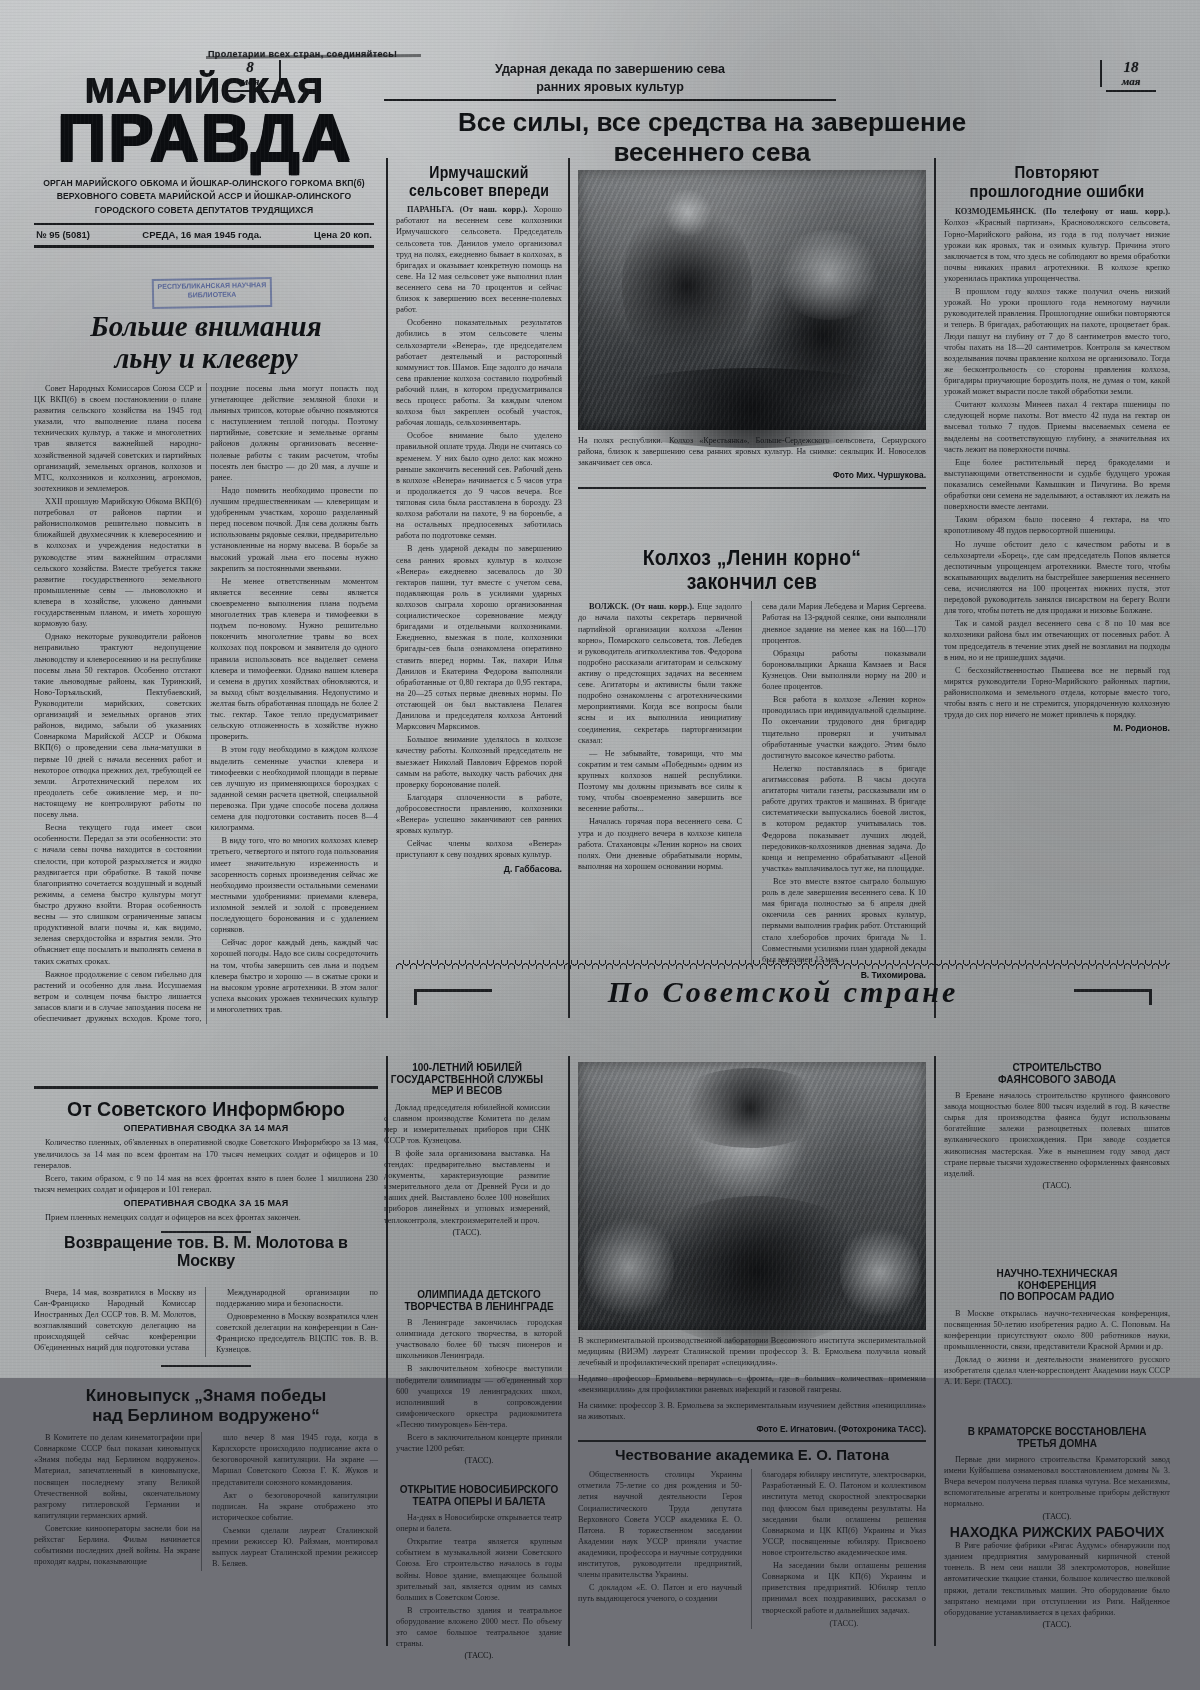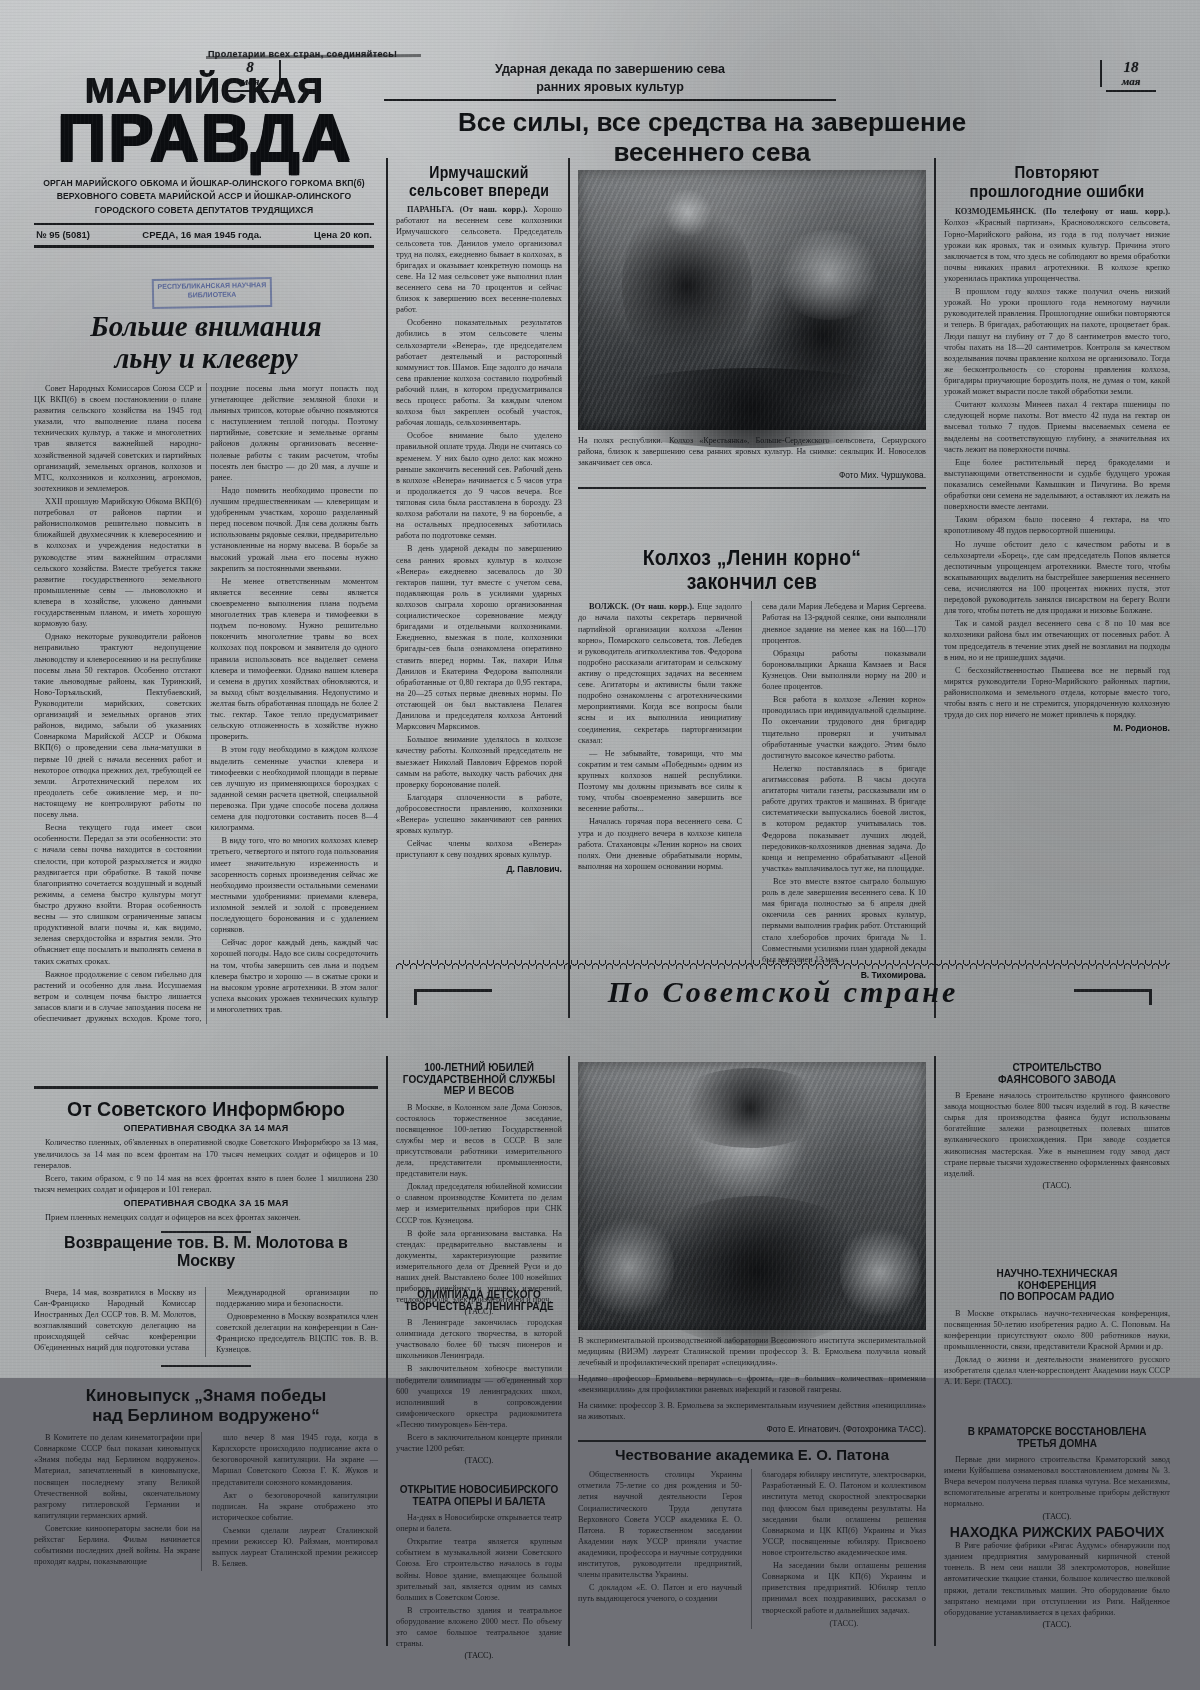--- a/index.html
+++ b/index.html
@@ -220,21 +220,21 @@
     position: absolute; border-radius: 50%;
     background: radial-gradient(circle, rgba(225,228,230,.55), rgba(225,228,230,0) 70%);
   }
   .caption {
     font-family: "Liberation Serif", serif;
     font-size: 8.2px; line-height: 1.35; text-align: justify; color: #1a1c20;
     margin-top: 5px;
   }
   .photo-credit {
     font-family: "Liberation Sans", sans-serif;
-    font-weight: 400; font-size: 8.4px; text-align: right; margin-top: 2px;
+    font-weight: 700; font-size: 8.4px; text-align: right; margin-top: 2px;
   }
 
   
   .wavy {
     height: 9px;
     background-repeat: repeat-x;
     background-size: 14px 9px;
     background-image:
       radial-gradient(circle at 3.5px 7px, transparent 2.6px, #1d1f22 2.6px, #1d1f22 3.6px, transparent 3.7px),
       radial-gradient(circle at 10.5px 2px, transparent 2.6px, #1d1f22 2.6px, #1d1f22 3.6px, transparent 3.7px);
@@ -377,21 +377,21 @@
       <div class="hl-cond" style="font-size:16px; margin-bottom:5px;">сельсовет впереди</div>
       <div class="body-text">
         <p><span class="dateline">ПАРАНЬГА. (От наш. корр.).</span> <span>Хорошо работают на весеннем севе колхозники Ирмучашского сельсовета. Председатель сельсовета тов. Данилов умело организовал труд на полях, ежедневно бывает в колхозах, в бригадах и оказывает конкретную помощь на севе. На 12 мая сельсовет уже выполнил план весеннего сева на 70 процентов и сейчас близок к завершению всех весенне-полевых работ.</span></p>
         <p>Особенно показательных результатов добились в этом сельсовете члены сельхозартели «Венера», где председателем работает деятельный и расторопный коммунист тов. Шамов. Еще задолго до начала сева правление колхоза составило подробный рабочий план, в котором предусматривался весь процесс работы. За каждым членом колхоза был закреплен особый участок, рабочая лошадь, сельхозинвентарь.</p>
         <p>Особое внимание было уделено правильной оплате труда. Люди не считаясь со временем. У них было одно дело: как можно раньше закончить весенний сев. Рабочий день в колхозе «Венера» начинается с 5 часов утра и продолжается до 9 часов вечера. Все тягловая сила была расставлена в борозду. 23 колхоза работали на пахоте, 9 на бороньбе, а на остальных предпосевных заботилась работа по подготовке семян.</p>
         <p>В день ударной декады по завершению сева ранних яровых культур в колхозе «Венера» ежедневно засевалось до 30 гектаров пашни, тут вместе с учетом сева, подавляющая роль в усилиями ударных колхозов сыграла хорошо организованная социалистическое соревнование между бригадами и отдельными колхозниками. Ежедневно, выезжая в поле, колхозники бригады-сев была ознакомлена оперативно ставить вперед нормы. Так, пахари Илья Данилов и Екатерина Федорова выполняли обработанные от 0,80 гектара до 0,95 гектара, на 20—25 сотых первые дневных нормы. По отстающей он был выставлена Пелагея Данилова и председателя колхоза Антоний Марксович Марксимов.</p>
         <p>Большое внимание уделялось в колхозе качеству работы. Колхозный председатель не выезжает Николай Павлович Ефремов порой самым на работе, выходку часть рабочих дня проверку боронование полей.</p>
         <p>Благодаря сплоченности в работе, добросовестности правлению, колхозники «Венера» успешно заканчивают сев ранних яровых культур.</p>
         <p>Сейчас члены колхоза «Венера» приступают к севу поздних яровых культур.</p>
       </div>
-      <div class="byline">Д. Павлович.</div>
+      <div class="byline">Д. Габбасова.</div>
     </div>
 
     <div class="col" style="left:544px; top:124px; width:348px;">
       <div class="photo" style="height:260px;">
         <div class="pblob" style="left:44px; top:26px; width:130px; height:180px;"></div>
         <div class="pblob" style="left:170px; top:96px; width:150px; height:140px;"></div>
         <div class="plight" style="left:84px; top:20px; width:52px; height:46px;"></div>
         <div class="plight" style="left:196px; top:60px; width:110px; height:90px;"></div>
         <div class="pblob" style="left:0; top:198px; width:348px; height:80px;"></div>
       </div>
@@ -441,26 +441,25 @@
         <div class="band-wing l"></div>
         <div class="st">По Советской стране</div>
         <div class="band-wing r"></div>
       </div>
     </div>
 
     <div class="vrule" style="left:352px; top:1010px; height:590px;"></div>
     <div class="vrule" style="left:534px; top:1010px; height:590px;"></div>
     <div class="vrule" style="left:900px; top:1010px; height:590px;"></div>
 
-    <div class="col" style="left:362px; top:1016px; width:166px;">
+    <div class="col" style="left:350px; top:1016px; width:166px;">
       <div class="hl-sans" style="font-size:10px;">100-ЛЕТНИЙ ЮБИЛЕЙ</div>
       <div class="hl-sans" style="font-size:10px;">ГОСУДАРСТВЕННОЙ СЛУЖБЫ</div>
       <div class="hl-sans" style="font-size:10px; margin-bottom:5px;">МЕР И ВЕСОВ</div>
       <div class="body-text">
-        <p>В Москве, в Колонном зале Дома Союзов, состоялось торжественное заседание, посвященное 100-летию Государственной службы мер и весов в СССР. В зале присутствовали работники измерительного дела, представители промышленности, представители наук.</p>
         <p>Доклад председателя юбилейной комиссии о славном производстве Комитета по делам мер и измерительных приборов при СНК СССР тов. Кузнецова.</p>
         <p>В фойе зала организована выставка. На стендах: предварительно выставлены и документы, характеризующие развитие измерительного дела от Древней Руси и до наших дней. Выставлено более 100 новейших приборов линейных и угловых измерений, теплоконтроля, электроизмерителей и проч.</p>
       </div>
       <div class="tass">(ТАСС).</div>
     </div>
 
     <div class="col" style="left:362px; top:1243px; width:166px;">
       <div class="hl-sans" style="font-size:10px;">ОЛИМПИАДА ДЕТСКОГО</div>
       <div class="hl-sans" style="font-size:10px; margin-bottom:5px;">ТВОРЧЕСТВА В ЛЕНИНГРАДЕ</div>
       <div class="body-text">

